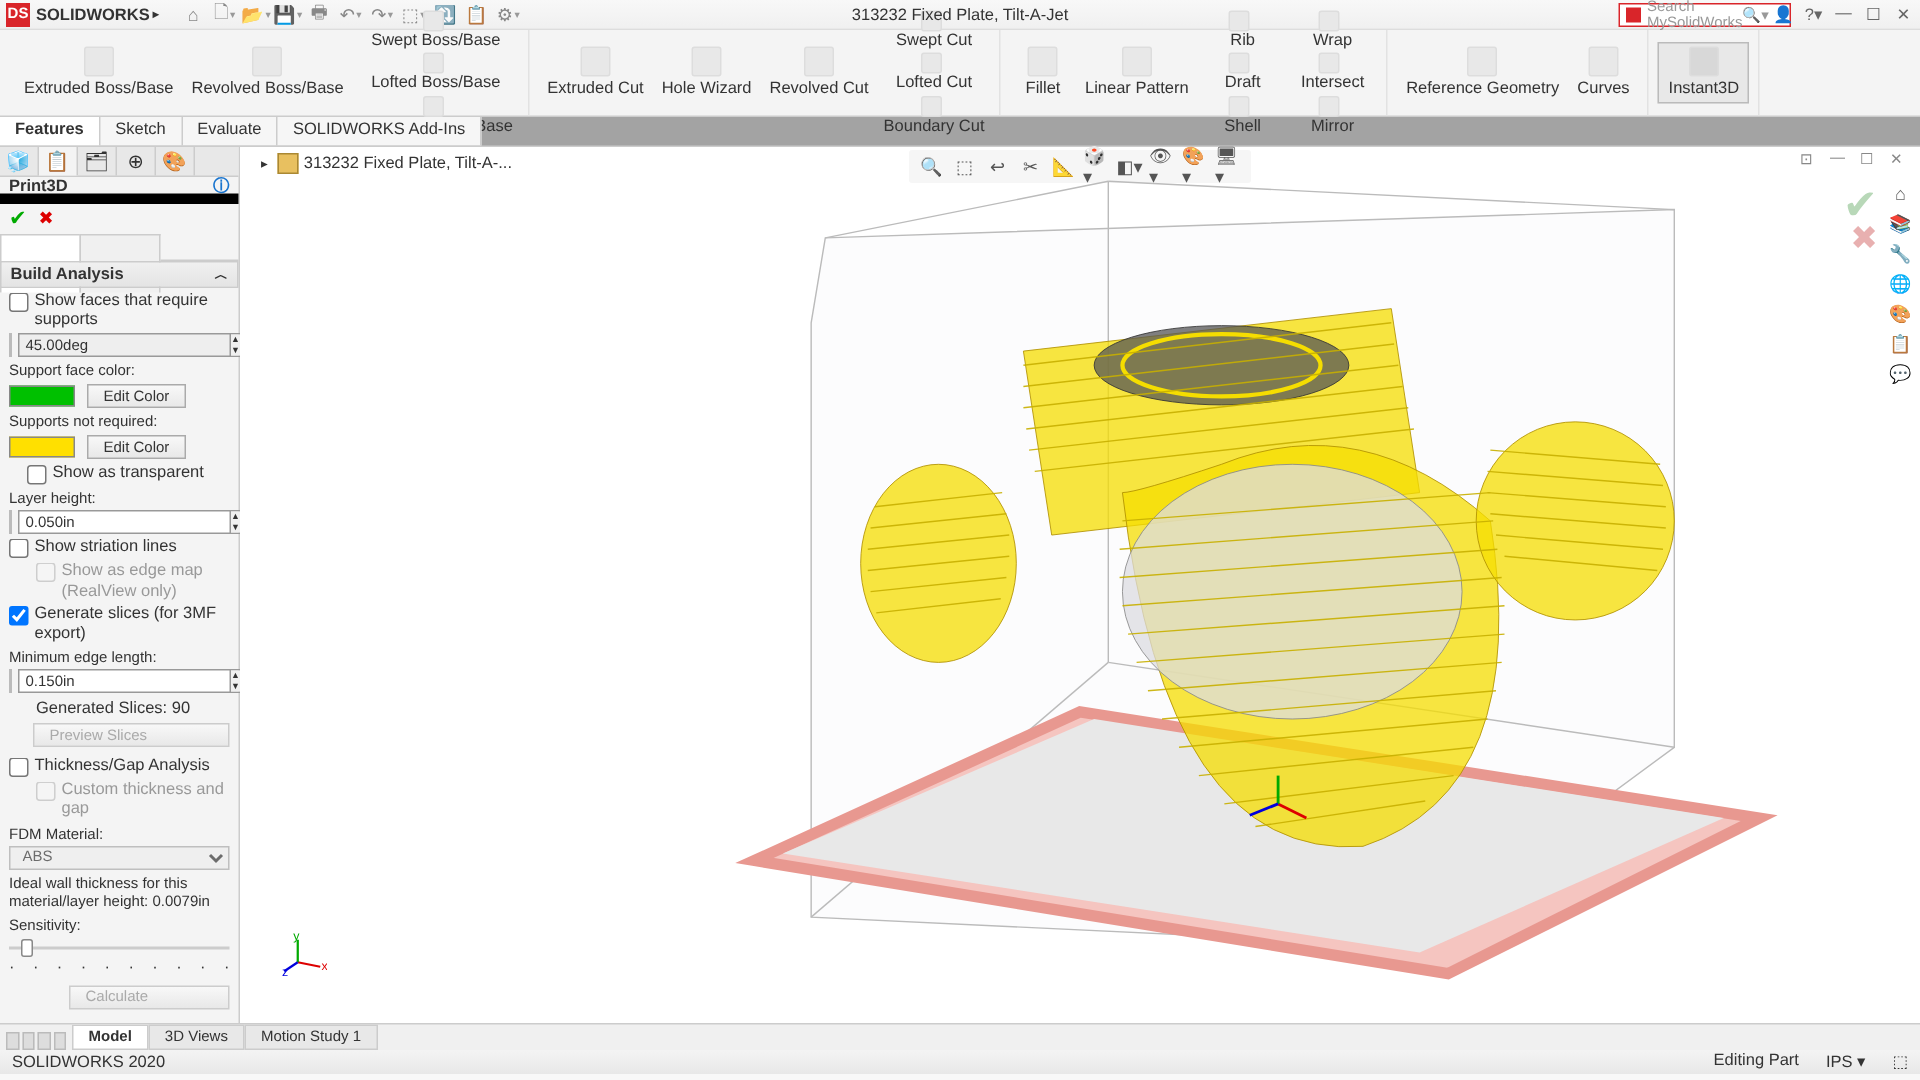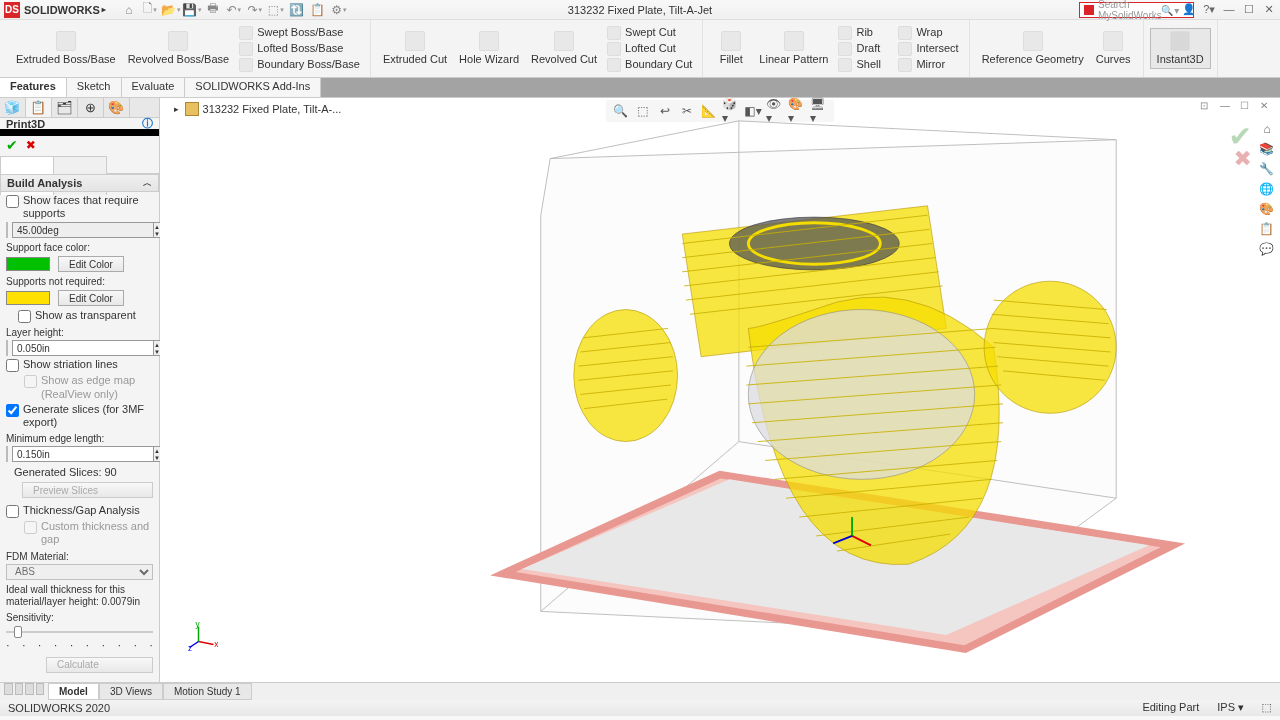--- a/index.html
+++ b/index.html
@@ -12,21 +12,21 @@
 .tb-icon.dd::after{content:"▾";font-size:7px;margin-left:1px;color:#999}
 .doc-title{position:absolute;left:50%;transform:translateX(-50%);font-size:11px;color:#333}
 .search-box{position:absolute;right:86px;top:2px;width:115px;height:16px;border:1px solid #d9252a;background:#fff;display:flex;align-items:center;padding:0 4px}
 .search-box span{color:#999;font-size:10px;flex:1}
 .win-ctrl{position:absolute;right:4px;top:2px;display:flex;gap:6px}
 .win-ctrl span{width:14px;height:14px;display:flex;align-items:center;justify-content:center;color:#666;cursor:pointer;font-size:11px}
 .ribbon{height:58px;background:#f4f4f4;border-bottom:1px solid #ccc;display:flex;padding:0 4px}
 .ribbon-group{display:flex;align-items:center;padding:0 6px;border-right:1px solid #e2e2e2}
 .rb-btn{display:flex;flex-direction:column;align-items:center;justify-content:center;padding:2px 6px;color:#aaa;cursor:pointer;min-width:44px;text-align:center;line-height:1.1}
 .rb-btn .ico{width:20px;height:20px;background:#e8e8e8;border:1px solid #ddd;margin-bottom:2px;border-radius:2px}
-.rb-btn.small{flex-direction:row;min-width:60px;justify-content:flex-start;padding:1px 4px;font-size:10px}
+.rb-btn.small{flex-direction:column;min-width:60px;justify-content:flex-start;padding:1px 4px;font-size:10px}
 .rb-btn.small .ico{width:14px;height:14px;margin:0 4px 0 0}
 .rb-smcol{display:flex;flex-direction:column}
 .rb-btn.active{background:#e8e8e8;border:1px solid #bbb;color:#333}
 .tabs-row{height:20px;background:#a3a3a3;border-bottom:1px solid #ccc;display:flex}
 .tab{padding:2px 10px;border-right:1px solid #ccc;cursor:pointer;color:#333;font-size:11px;background:#f6f6f6}
 .tab.active{background:#fff;font-weight:bold}
 .main{display:flex;height:600px}
 .panel{width:160px;background:#f4f4f4;border-right:1px solid #ccc;display:flex;flex-direction:column}
 .panel-tabs{height:20px;display:flex;background:#e8e8e8;border-bottom:1px solid #ccc}
 .panel-tabs span{width:26px;display:flex;align-items:center;justify-content:center;border-right:1px solid #ccc;cursor:pointer;font-size:13px}
@@ -65,21 +65,21 @@
 .bc .arrow{margin:0 6px;font-size:9px}
 .heads-up{position:absolute;top:2px;left:50%;transform:translateX(-50%);display:flex;gap:4px;background:rgba(240,240,240,0.6);padding:2px 6px;border-radius:2px}
 .heads-up span{width:18px;height:18px;display:flex;align-items:center;justify-content:center;color:#555;cursor:pointer;font-size:12px}
 .doc-ctrl{position:absolute;top:2px;right:6px;display:flex;gap:6px}
 .doc-ctrl span{width:14px;height:14px;color:#888;cursor:pointer;font-size:10px}
 .side-icons{position:absolute;top:22px;right:4px;display:flex;flex-direction:column;gap:2px}
 .side-icons span{width:18px;height:18px;display:flex;align-items:center;justify-content:center;color:#666;cursor:pointer;border:1px solid transparent;font-size:12px}
 .check-big{position:absolute;top:22px;right:28px;font-size:28px;color:#b8d8b8}
 .x-big{position:absolute;top:48px;right:28px;font-size:22px;color:#e8b0b0}
 .triad{position:absolute;bottom:46px;left:28px;width:30px;height:30px}
-.btabs{position:absolute;bottom:20px;left:0;right:0;height:18px;background:#f0f0f0;border-top:1px solid #ccc;display:flex;align-items:flex-start}
+.btabs{position:absolute;bottom:20px;left:0;right:0;height:18px;background:#f0f0f0;border-top:1px solid #ccc;display:flex;align-items:flex-end}
 .btabs .spacer{width:48px;display:flex;gap:2px;padding:0 4px}
 .btabs .spacer span{width:10px;height:12px;background:#ddd;border:1px solid #bbb}
 .btabs .btab{padding:2px 10px;border:1px solid #ccc;font-size:10px;cursor:pointer;background:#e8e8e8}
 .btabs .btab.active{background:#fff;font-weight:bold}
 .status{height:18px;background:linear-gradient(#f4f4f4,#e8e8e8);border-top:1px solid #ccc;display:flex;align-items:center;padding:0 8px;font-size:10px;color:#555}
 .status .right{margin-left:auto;display:flex;gap:18px}
 .render{position:absolute;top:4px;left:30px;right:30px;bottom:30px;display:flex;align-items:center;justify-content:center}
 </style>
 </head>
 <body>
@@ -311,21 +311,21 @@
         </div>
       <div class="field-label">Minimum edge length:</div>
       <div class="num-row">
         <div class="ico"></div>
         <input value="0.150in" style="">
         <div class="spin">
             <span>▲</span>
             <span>▼</span>
           </div>
       </div>
-      <div style="margin:4px 8px"><span>Generated Slices:</span> <span>90</span></div>
+      <div style="margin:4px 18px"><span>Generated Slices:</span> <span>90</span></div>
       <div class="btn-sm btn-disabled" style="margin-left:16px">Preview Slices</div>
 
       <div class="chk" style="margin-top:6px">
           <input type="checkbox" style="">
           <label>Thickness/Gap Analysis</label>
         </div>
       <div class="chk" style="margin-left:18px">
           <input type="checkbox" disabled="" style="">
           <label style="color:#999">Custom thickness and gap</label>
         </div>

